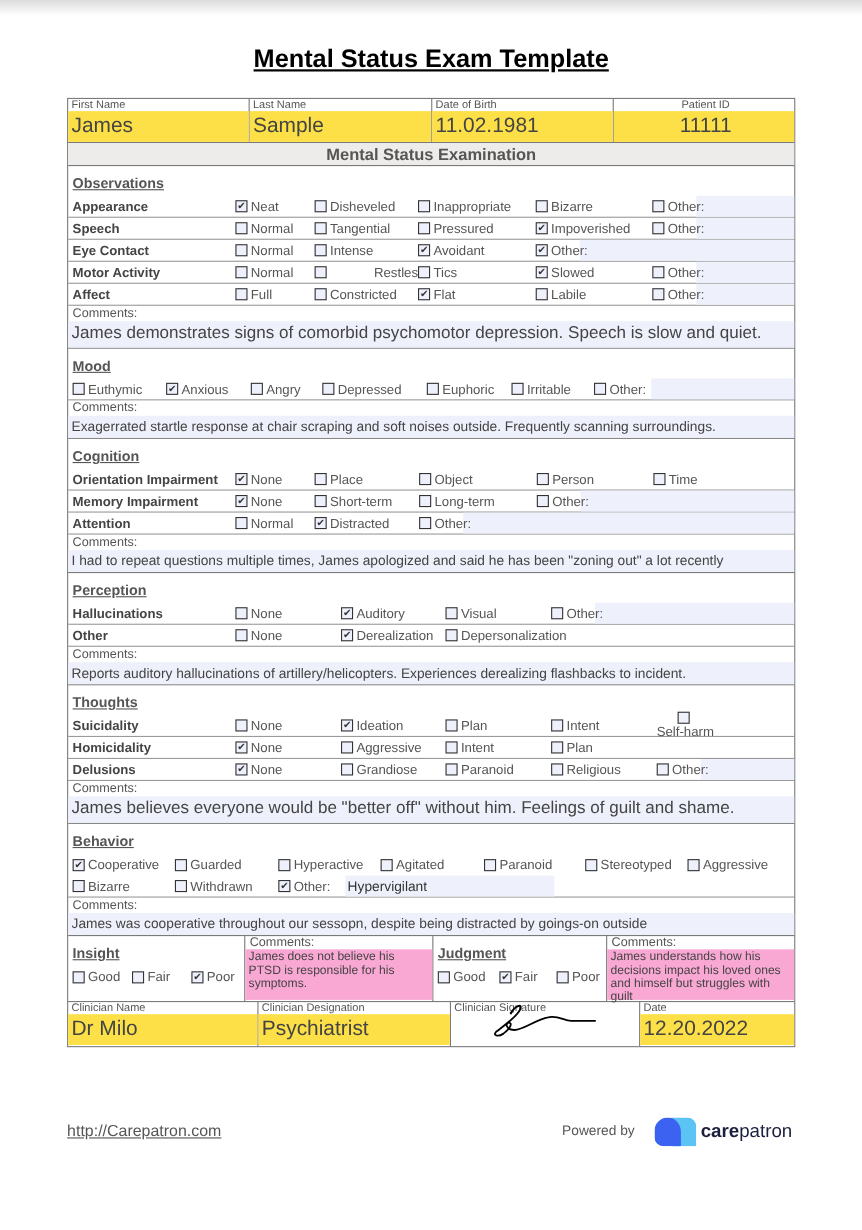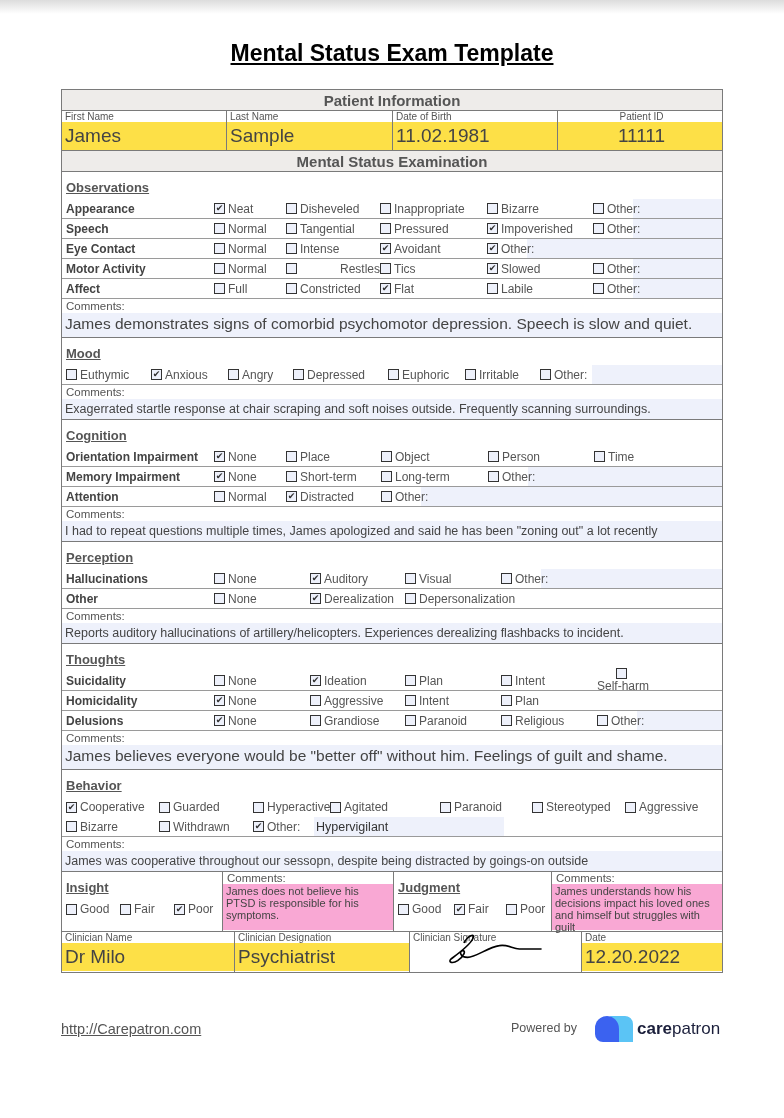--- a/index.html
+++ b/index.html
@@ -41,21 +41,20 @@
   .logo-text { font-size: 17px; color: #1b1f3b; margin-left: 4px; }
   .logo-text b { font-weight: bold; }
 </style>
 </head>
 <body>
 
 <div class="topshade"></div>
 <div class="title">Mental Status Exam Template</div>
 
 <div class="form">
-  <div class="band">Patient Information</div>
   <div class="pi-row">
     <div class="pi-cell" style="width:165px">
       <div class="pi-label">First Name</div>
       <div class="pi-val">James</div>
     </div>
     <div class="pi-cell" style="width:166px">
       <div class="pi-label">Last Name</div>
       <div class="pi-val">Sample</div>
     </div>
     <div class="pi-cell" style="width:165px">
@@ -425,21 +424,21 @@
             <span>Cooperative</span>
           </span>
           <span class="opt" style="left: 97px;">
             <span class="cb"></span>
             <span>Guarded</span>
           </span>
           <span class="opt" style="left: 191px;">
             <span class="cb"></span>
             <span>Hyperactive</span>
           </span>
-          <span class="opt" style="left: 268px;">
+          <span class="opt" style="left: 284px;">
             <span class="cb"></span>
             <span>Agitated</span>
           </span>
           <span class="opt" style="left: 378px;">
             <span class="cb"></span>
             <span>Paranoid</span>
           </span>
           <span class="opt" style="left: 470px;">
             <span class="cb"></span>
             <span>Stereotyped</span>

